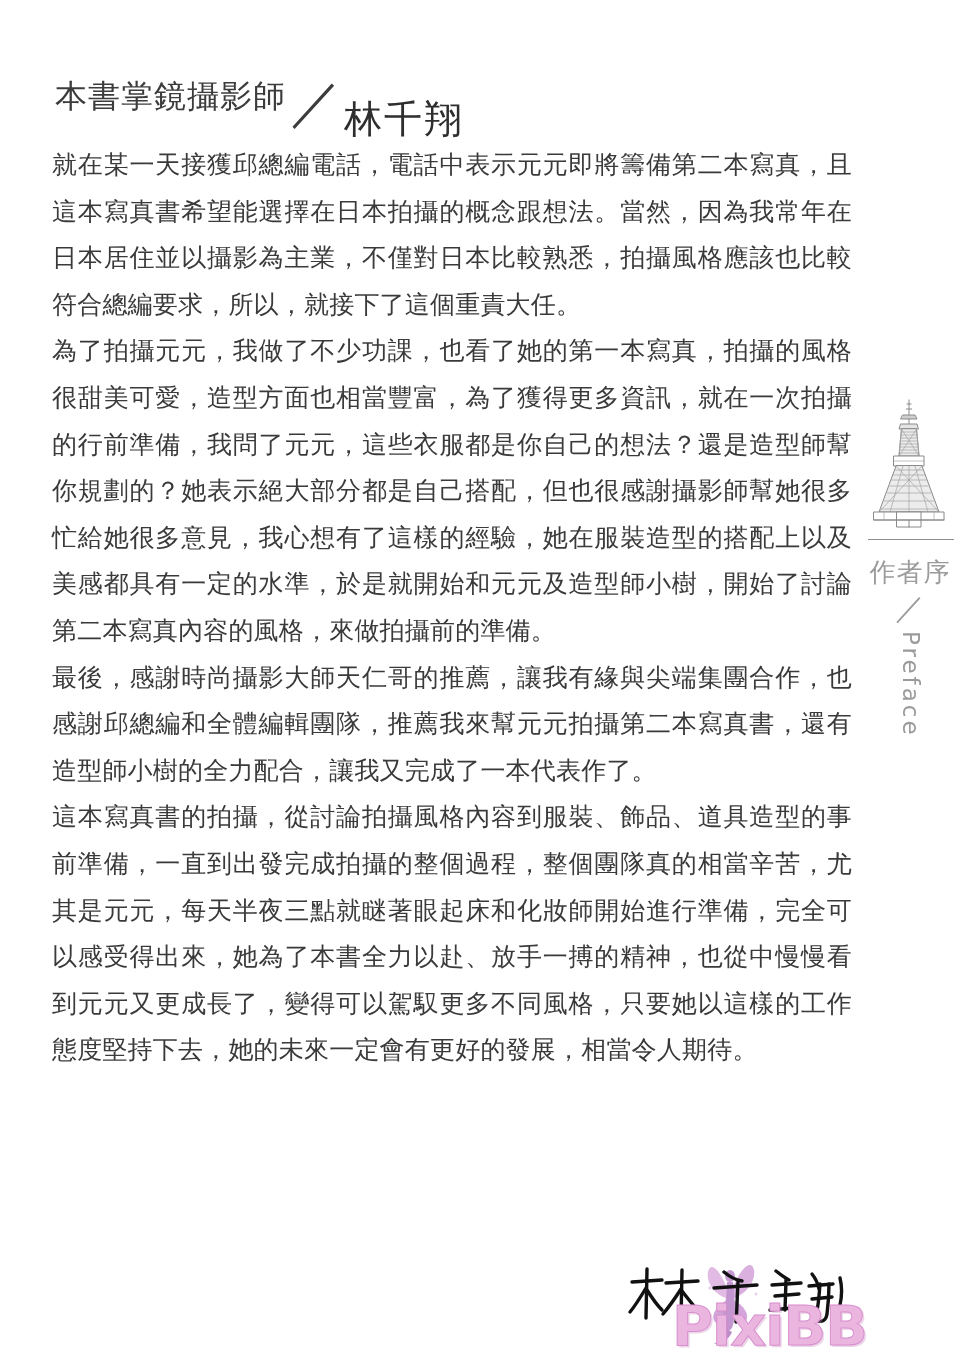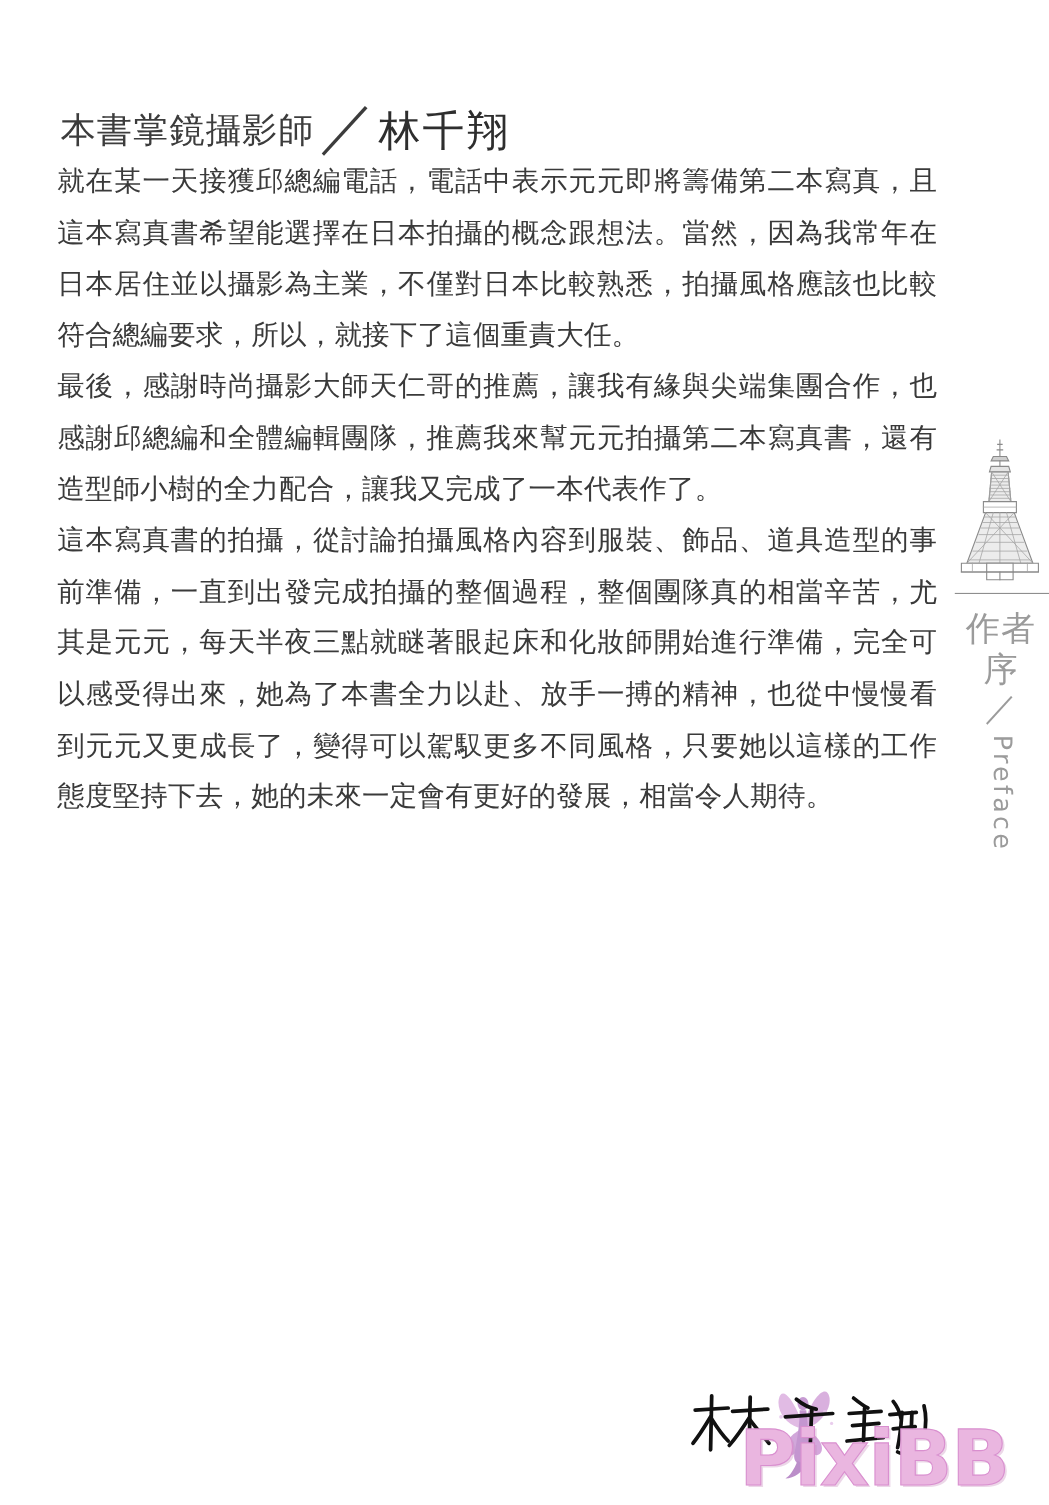--- a/index.html
+++ b/index.html
@@ -19,21 +19,21 @@
     overflow: hidden;
     box-sizing: border-box;
   }
 
   
   .heading {
     position: absolute;
     left: 55px;
     top: 57px;
     display: flex;
-    align-items: flex-end;
+    align-items: center;
     white-space: nowrap;
   }
   .heading-main {
     font-size: 32px;
     line-height: 1;
     color: #3c3c3c;
     letter-spacing: 1px;
     font-weight: 400;
     padding-bottom: 4px;
   }
@@ -98,21 +98,21 @@
   .rail-label {
     position: absolute;
     left: 0;
     top: 156px;
     width: 88px;
     display: flex;
     flex-direction: column;
     align-items: center;
   }
   .rail-cjk {
-    font-size: 31px;
+    font-size: 26px;
     line-height: 37px;
     color: #9b9b9b;
     letter-spacing: 1px;
     text-align: center;
   }
   .rail-slash {
     font-size: 30px;
     line-height: 34px;
     color: #9b9b9b;
     text-align: center;
@@ -152,21 +152,21 @@
 
   
   .watermark {
     position: absolute;
     left: 672px;
     top: 1288px;
     width: 278px;
     height: 76px;
   }
   .wm-text {
-    font-size: 70px;
+    font-size: 56px;
     line-height: 76px;
     font-weight: 700;
     letter-spacing: -1px;
     color: #eab6e0;
     -webkit-text-stroke: 1px #d98fcf;
     text-shadow: 2px 2px 0 rgba(200,140,190,0.35);
     font-family: "DejaVu Sans", "Liberation Sans", sans-serif;
   }
 </style>
 </head>
@@ -175,20 +175,21 @@
 <div class="page">
 
   <div class="heading">
     <span class="heading-main">本書掌鏡攝影師</span>
     <span class="heading-slash">／</span>
     <span class="heading-name">林千翔</span>
   </div>
 
   <div class="body-col">
     <p class="para">就在某一天接獲邱總編電話，電話中表示元元即將籌備第二本寫真，且這本寫真書希望能選擇在日本拍攝的概念跟想法。當然，因為我常年在日本居住並以攝影為主業，不僅對日本比較熟悉，拍攝風格應該也比較符合總編要求，所以，就接下了這個重責大任。</p>
+    <p class="para">為了拍攝元元，我做了不少功課，也看了她的第一本寫真，拍攝的風格很甜美可愛，造型方面也相當豐富，為了獲得更多資訊，就在一次拍攝的行前準備，我問了元元，這些衣服都是你自己的想法？還是造型師幫你規劃的？她表示絕大部分都是自己搭配，但也很感謝攝影師幫她很多忙給她很多意見，我心想有了這樣的經驗，她在服裝造型的搭配上以及美感都具有一定的水準，於是就開始和元元及造型師小樹，開始了討論第二本寫真內容的風格，來做拍攝前的準備。</p>
     <p class="para">最後，感謝時尚攝影大師天仁哥的推薦，讓我有緣與尖端集團合作，也感謝邱總編和全體編輯團隊，推薦我來幫元元拍攝第二本寫真書，還有造型師小樹的全力配合，讓我又完成了一本代表作了。</p>
     <p class="para">這本寫真書的拍攝，從討論拍攝風格內容到服裝、飾品、道具造型的事前準備，一直到出發完成拍攝的整個過程，整個團隊真的相當辛苦，尤其是元元，每天半夜三點就瞇著眼起床和化妝師開始進行準備，完全可以感受得出來，她為了本書全力以赴、放手一搏的精神，也從中慢慢看到元元又更成長了，變得可以駕馭更多不同風格，只要她以這樣的工作態度堅持下去，她的未來一定會有更好的發展，相當令人期待。</p>
 
   </div>
 
   <div class="rail">
 
     <svg class="tower" viewBox="0 0 78 132" fill="none" stroke="#8a8a8a" stroke-width="1" stroke-linecap="square">
 
       <line x1="39" y1="2" x2="39" y2="17"></line>

